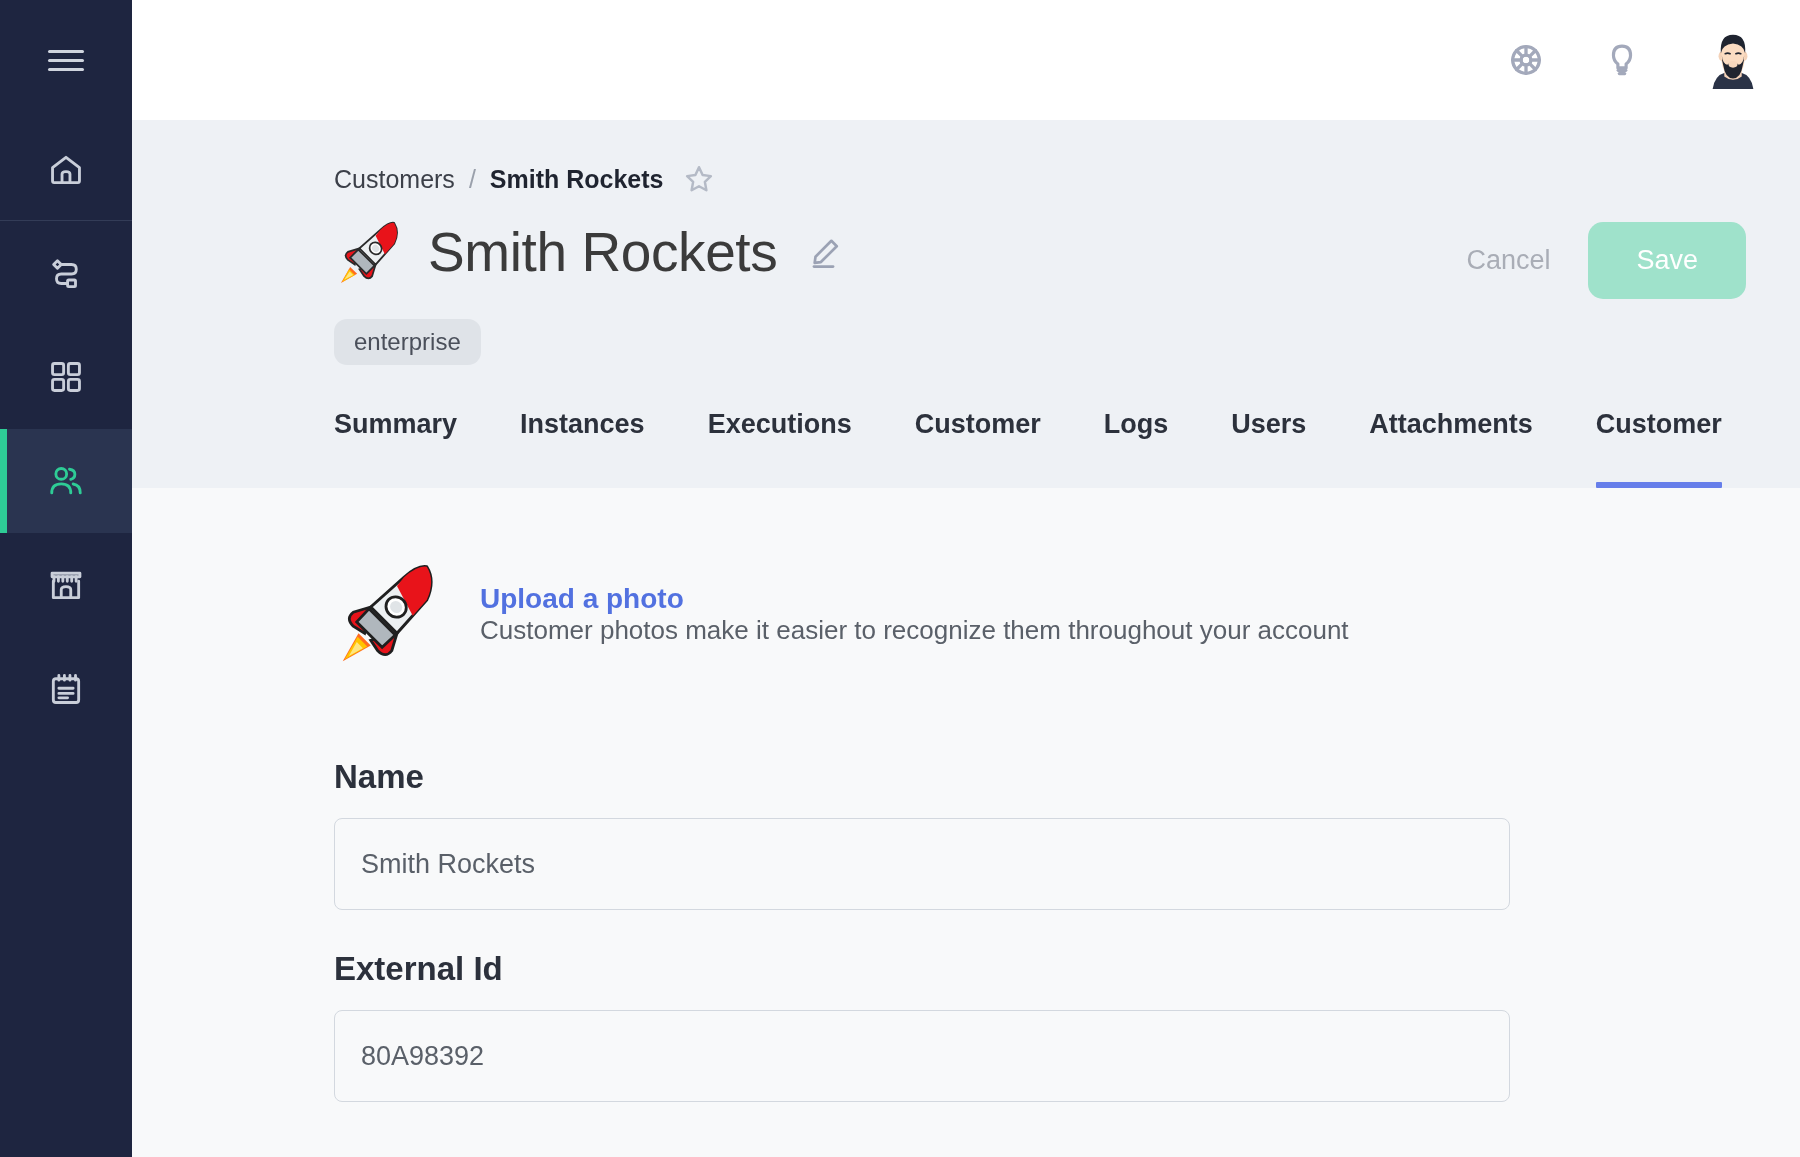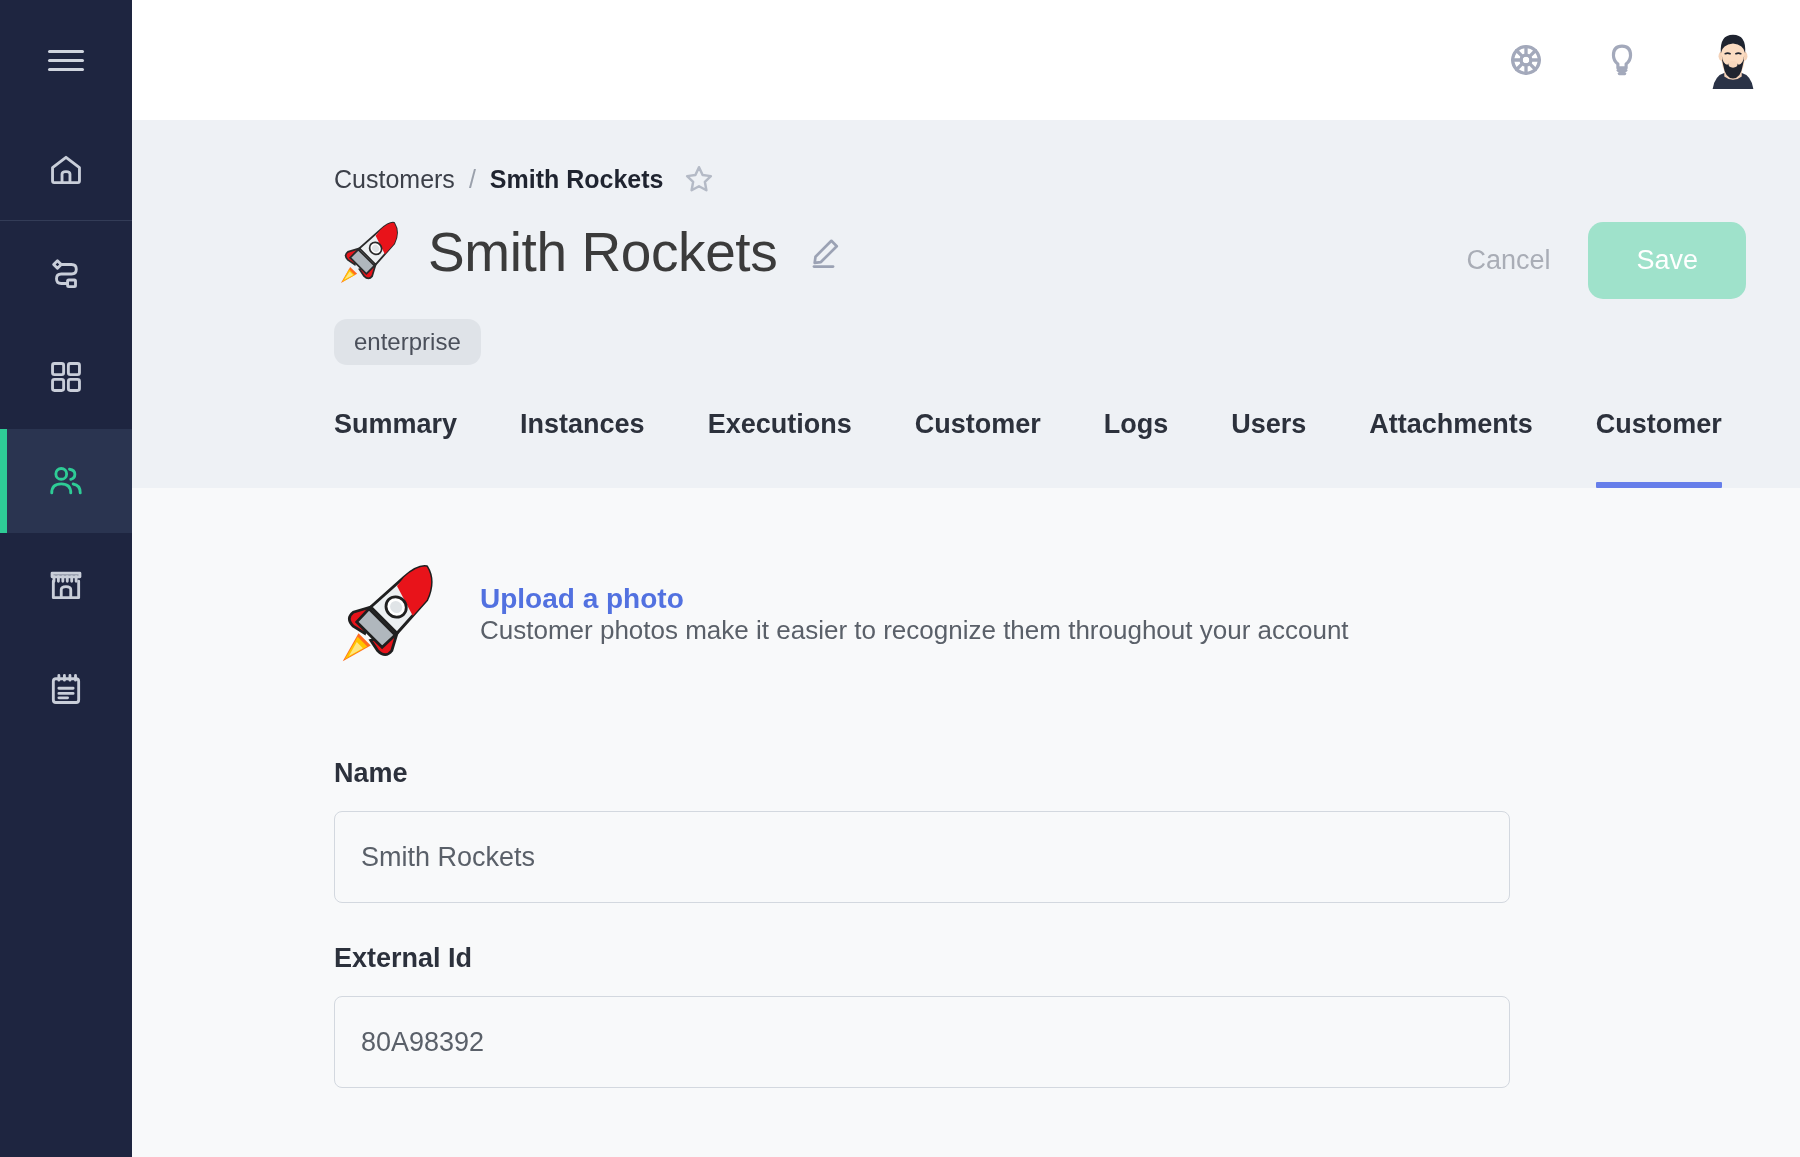--- a/index.html
+++ b/index.html
@@ -248,21 +248,21 @@
     font-weight: bold;
     cursor: pointer;
   }
   #photo-desc {
     font-size: 26px;
     color: #5a6069;
   }
 
   .field-group { margin-bottom: 40px; max-width: 1176px; }
   .field-label {
-    font-size: 27px;
+    font-size: 33px;
     font-weight: bold;
     color: #2c313c;
     margin-bottom: 22px;
     display: block;
     margin-top: 36px;
   }
   .field-input {
     width: 1176px;
     height: 92px;
     border: 1.5px solid #d3d8df;

